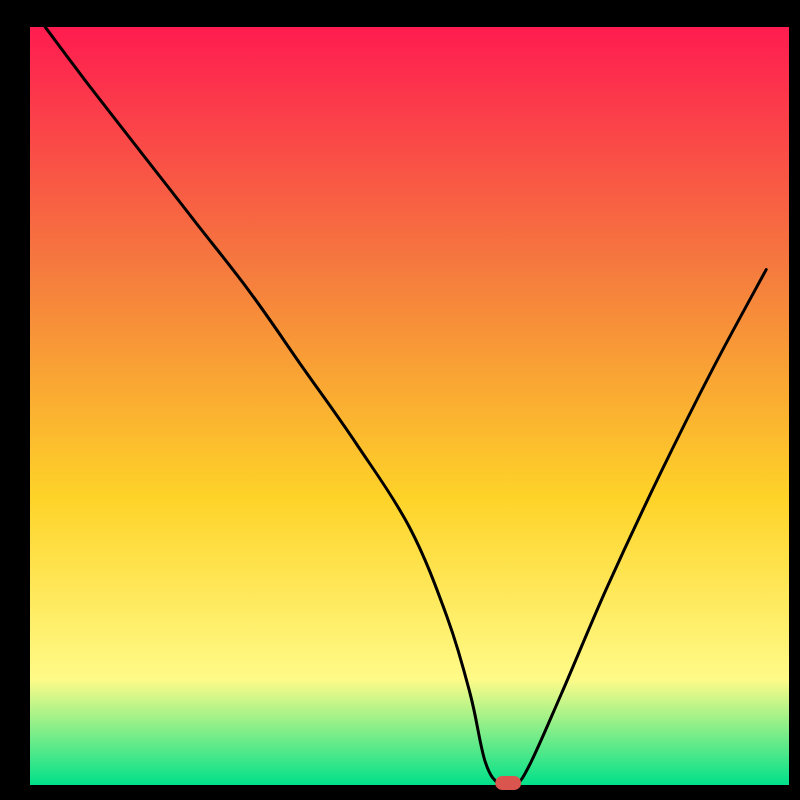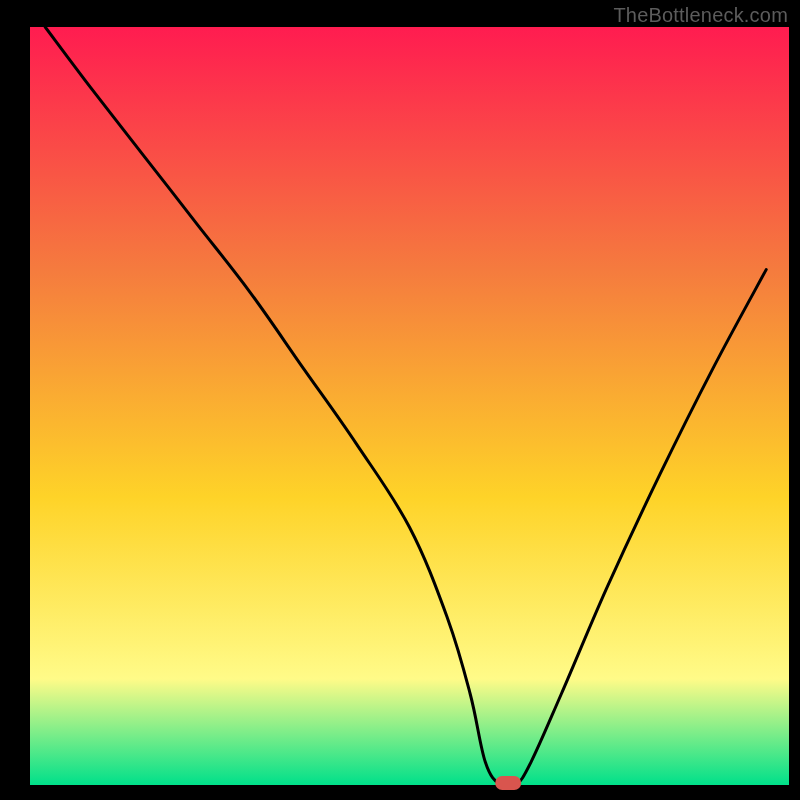--- a/index.html
+++ b/index.html
@@ -40,21 +40,20 @@
   }
   .marker {
     fill: #d9554e;
     stroke: none;
   }
 </style>
 </head>
 <body>
 
 <div class="chart-wrapper">
-  <div class="attribution">TheBottleneck.com</div>
   <svg id="chart-svg" viewBox="0 0 800 800" preserveAspectRatio="none">
     <defs>
       <linearGradient id="bg-grad" x1="0" y1="0" x2="0" y2="1">
         <stop id="g0" offset="0%" stop-color="#ff1c50"></stop>
         <stop id="g1" offset="32%" stop-color="#f57b3e"></stop>
         <stop id="g2" offset="62%" stop-color="#fed328"></stop>
         <stop id="g3" offset="86%" stop-color="#fffb88"></stop>
         <stop id="g4" offset="100%" stop-color="#00e08a"></stop>
       </linearGradient>
       <clipPath id="plot-clip">

